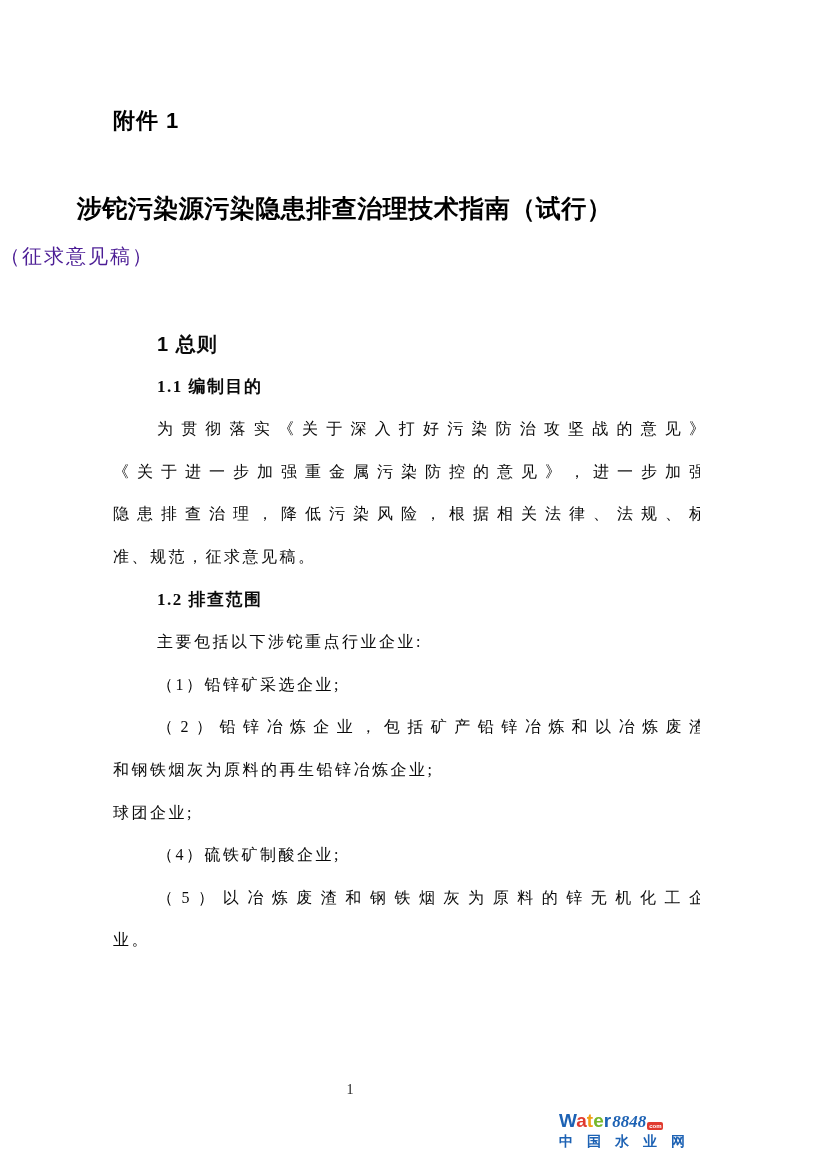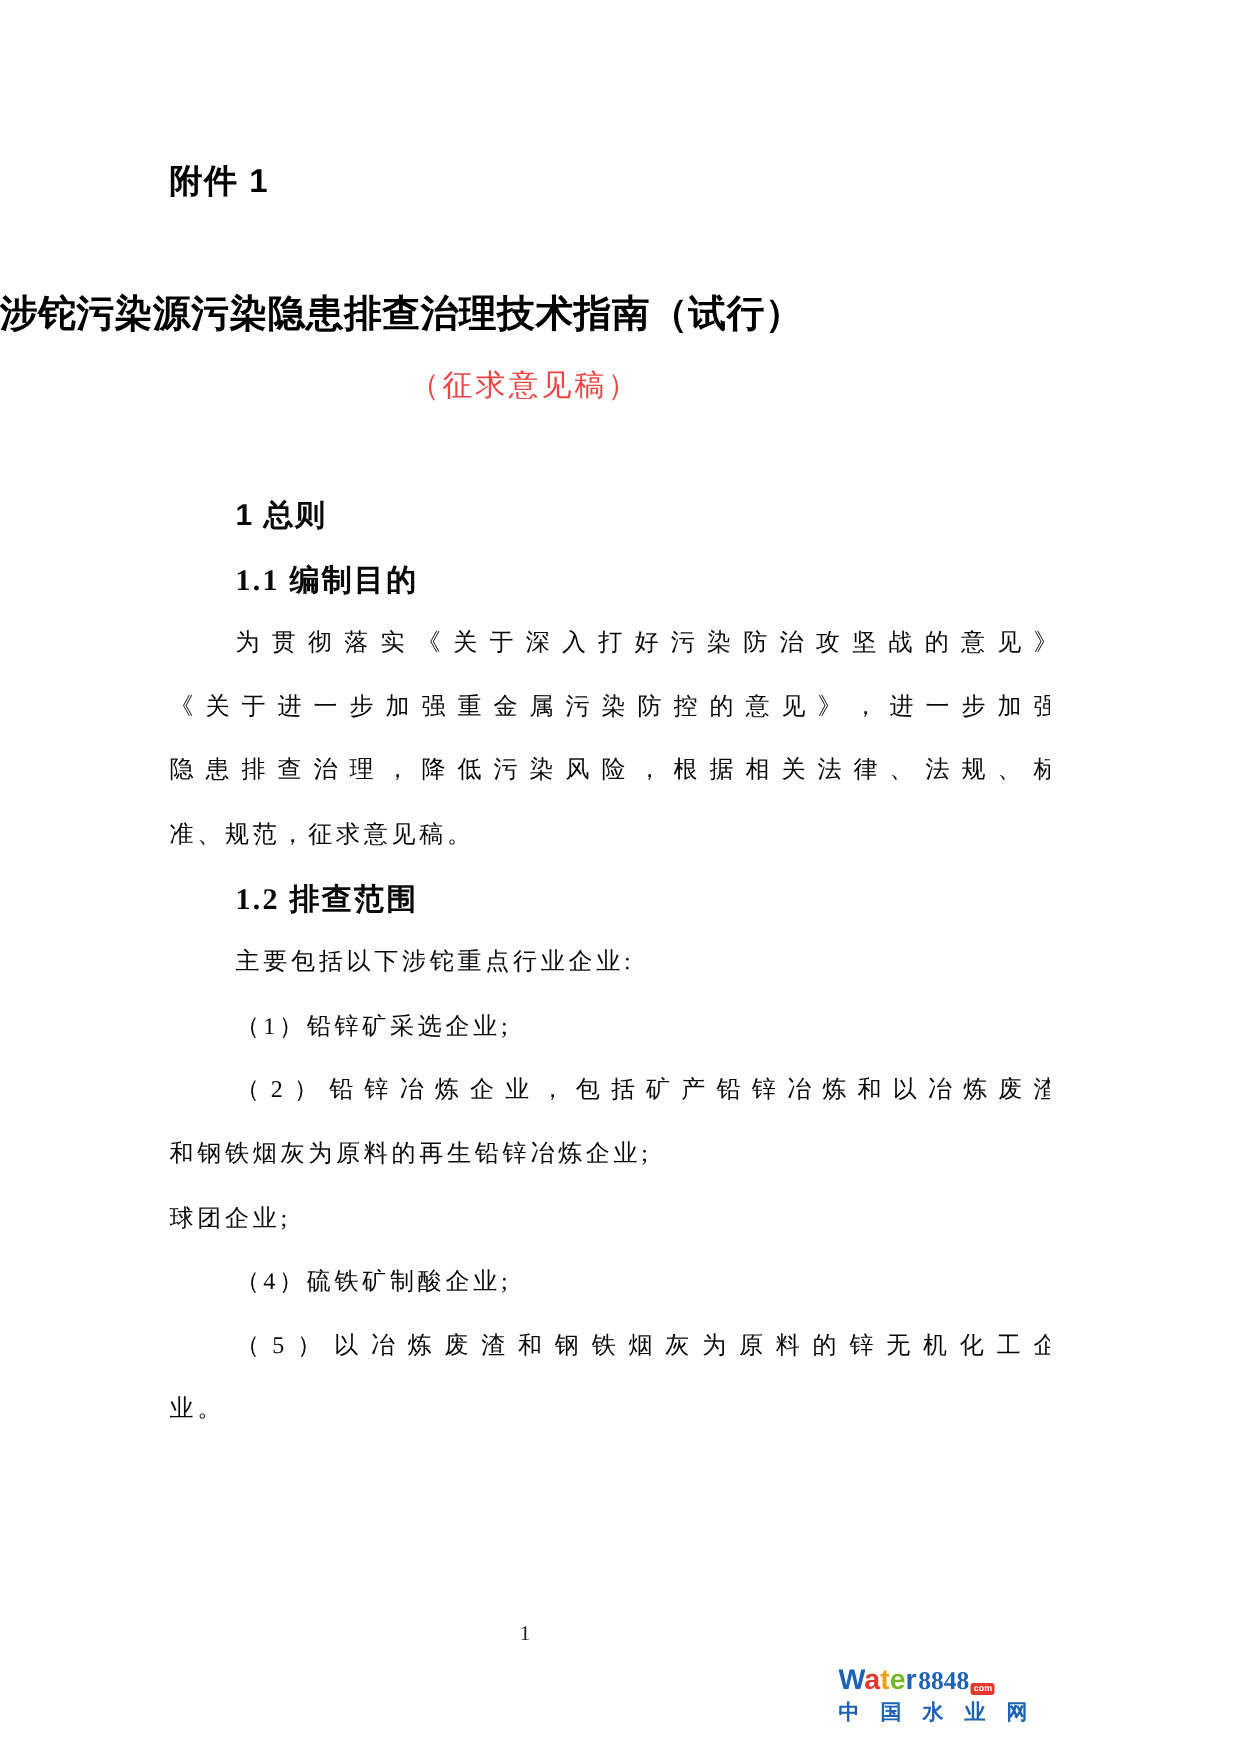--- a/index.html
+++ b/index.html
@@ -24,37 +24,37 @@
     font-weight: 600;
     font-size: 22px;
     letter-spacing: 1px;
     color: #000;
   }
   .doc-title {
     position: absolute;
     left: 0;
     right: 11px;
     top: 192px;
+    text-align: center;
     font-family: Liberation Serif, serif;
     font-weight: 700;
     font-size: 25px;
     letter-spacing: 0.5px;
     color: #000;
     white-space: nowrap;
   }
   .doc-subtitle {
     position: absolute;
     left: 0;
     right: 0;
     top: 243px;
-    text-align: center;
     font-family: "Liberation Serif", "DejaVu Serif", serif;
     font-size: 20px;
     letter-spacing: 2px;
-    color: #ef4444;
+    color: #4c1d95;
   }
   .content {
     position: absolute;
     left: 113px;
     top: 323px;
     width: 592px;
   }
   .line {
     height: 42.6px;
     line-height: 42.6px;
@@ -66,21 +66,21 @@
     font-family: "Liberation Sans", "DejaVu Sans", sans-serif;
     font-weight: 600;
     font-size: 20px;
     padding-left: 44px;
     letter-spacing: 1px;
     white-space: nowrap;
   }
   .line.h2 {
     font-family: "Liberation Serif", "DejaVu Serif", serif;
     font-weight: 700;
-    font-size: 20px;
+    font-size: 17px;
     padding-left: 44px;
     letter-spacing: 1.5px;
     white-space: nowrap;
   }
   .line.body {
     font-family: "Liberation Serif", "DejaVu Serif", serif;
     letter-spacing: 2.5px;
   }
   .line.just {
     white-space: normal;
@@ -111,20 +111,21 @@
     white-space: nowrap;
   }
   .logo-water {
     font-family: "Liberation Sans", "DejaVu Sans", sans-serif;
     font-weight: 700;
     font-size: 19px;
     letter-spacing: 0;
   }
   .logo-number {
     font-family: "Liberation Serif", "DejaVu Serif", serif;
+    font-style: italic;
     font-weight: 600;
     font-size: 17px;
     margin-left: 1px;
   }
   .logo-tld {
     display: inline-block;
     font-family: "Liberation Sans", "DejaVu Sans", sans-serif;
     font-size: 6px;
     font-weight: 700;
     color: #fff;

